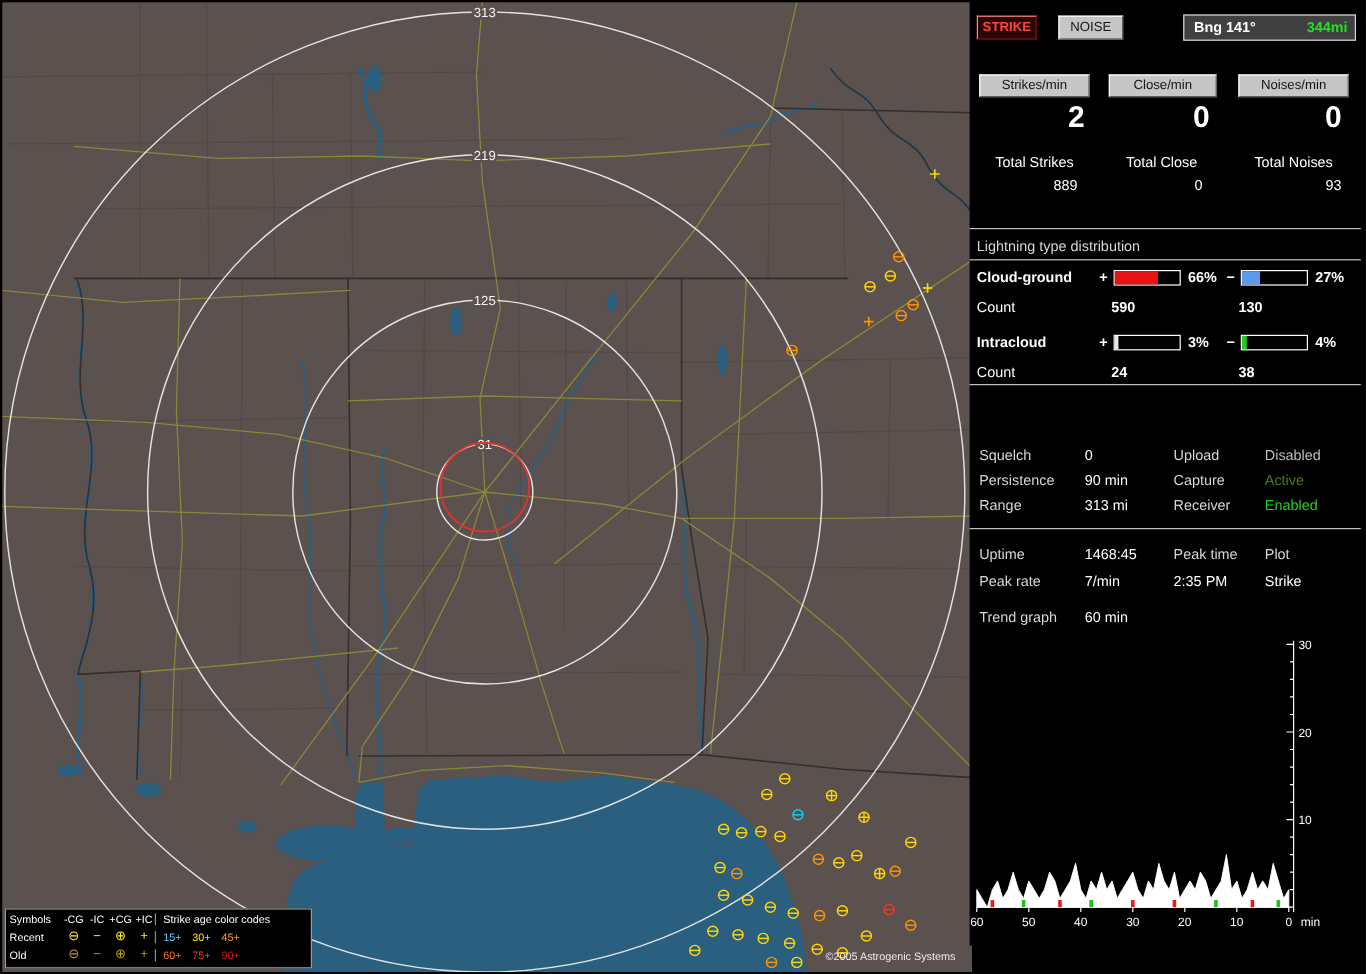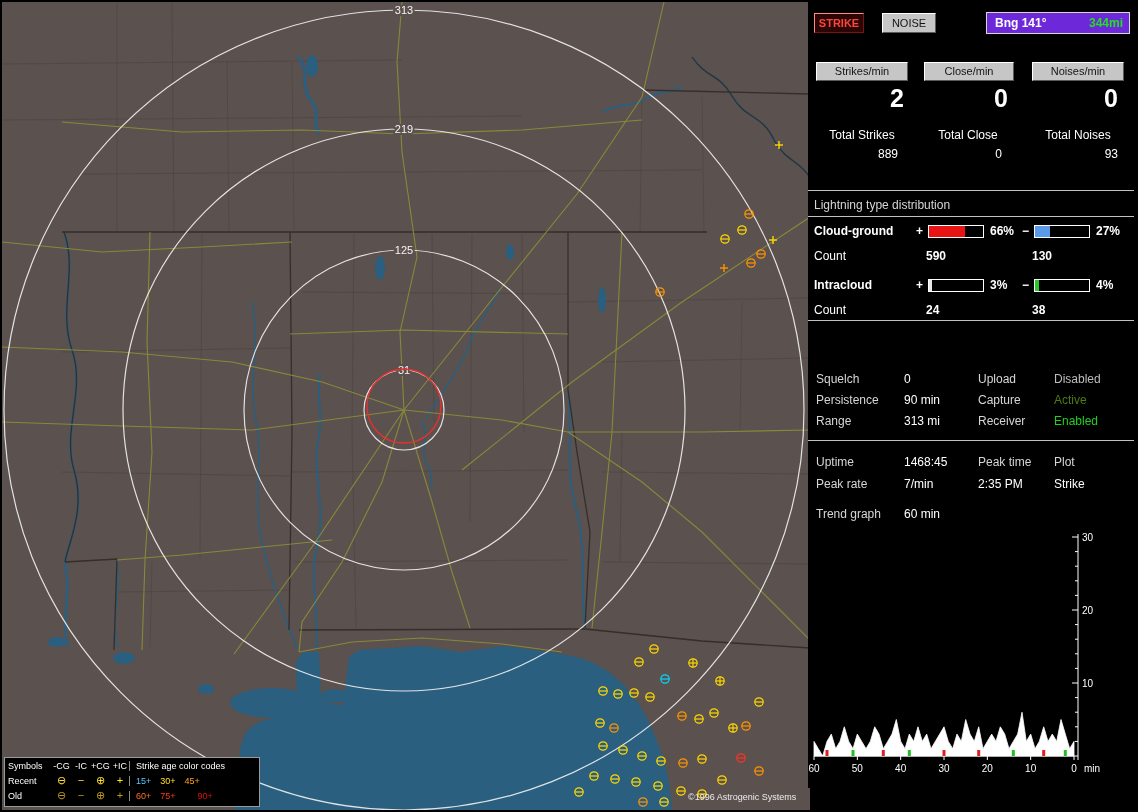--- a/index.html
+++ b/index.html
@@ -14,21 +14,21 @@
   #legend .ages{border-left:1px solid #8a8a8a;padding-left:6px;display:flex;gap:9px;}
   #legend .glyph{font-size:11px;line-height:9px;}
   #copyright{position:absolute;left:686px;top:790px;font-size:9px;color:#ececec;}
   
   #panel{position:absolute;left:808px;top:0;width:326px;height:788px;background:#000;color:#fff;}
   #panel span{position:absolute;font-size:12px;color:#fff;white-space:nowrap;}
   .b-red{position:absolute;background:#2b0606;color:#ff443a;border:1px solid;border-color:#ff8a80 #7a1410 #7a1410 #ff8a80;
          font-weight:bold;font-size:11px;text-align:center;}
   .b-gray{position:absolute;background:#c6c6c6;color:#141414;border:1px solid;border-color:#ffffff #5a5a5a #5a5a5a #ffffff;
           font-size:11px;text-align:center;}
-  .bng{position:absolute;background:#6d28d9;border:1px solid #d8d8d8;}
+  .bng{position:absolute;background:#404040;border:1px solid #d8d8d8;}
   .hline{position:absolute;left:0;width:326px;height:1px;background:#c2c2c2;}
   .bignum{font-size:25px !important;font-weight:bold;}
   .bold{font-weight:bold;text-align:center;}
   .dim{color:#d6d6d6 !important;}
   .barbox{position:absolute;width:54px;height:11px;border:1px solid #fff;background:#000;}
   .barfill{height:100%;width:0;}
   #dtbox{position:absolute;left:0;top:328px;width:324px;height:30px;border:1px solid #d8d8d8;}
   #dtbox span{left:6px;top:7px;font-size:15px;font-weight:bold;color:#00e800;}
   #trend-svg{position:absolute;left:0;top:528px;}
 </style>
@@ -231,25 +231,25 @@
     </div>
 
     <div style="padding-left:3px">Old</div>
     <div class="c glyph" style="color: rgb(192, 154, 20);">⊖</div>
     <div class="c glyph" style="color: rgb(192, 154, 20);">−</div>
     <div class="c glyph" style="color: rgb(192, 154, 20);">⊕</div>
     <div class="c glyph" style="color: rgb(192, 154, 20);">+</div>
     <div class="ages">
       <span style="color: rgb(255, 112, 32);">60+</span>
       <span style="color: rgb(255, 56, 32);">75+</span>
-      <span style="color: rgb(224, 16, 16); margin-left: 13px;">90+</span>
+      <span style="color: rgb(224, 16, 16);">90+</span>
     </div>
   </div>
 
-  <div id="copyright">©1996 Astrogenic Systems</div>
+  <div id="copyright">©2005 Astrogenic Systems</div>
 </div>
 
 <div id="panel">
 
   <div class="b-red" style="left:6px;top:13px;width:48px;height:18px;line-height:18px">STRIKE</div>
   <div class="b-gray" style="left:74px;top:13px;width:52px;height:18px;line-height:18px">NOISE</div>
   <div class="bng" style="left:178px;top:12px;width:142px;height:20px">
     <span style="left:8px;top:3px;font-weight:bold">Bng 141°</span>
     <span style="right: 6px; left: auto; top: 3px; font-weight: bold; color: rgb(32, 224, 32);">344mi</span>
   </div>

